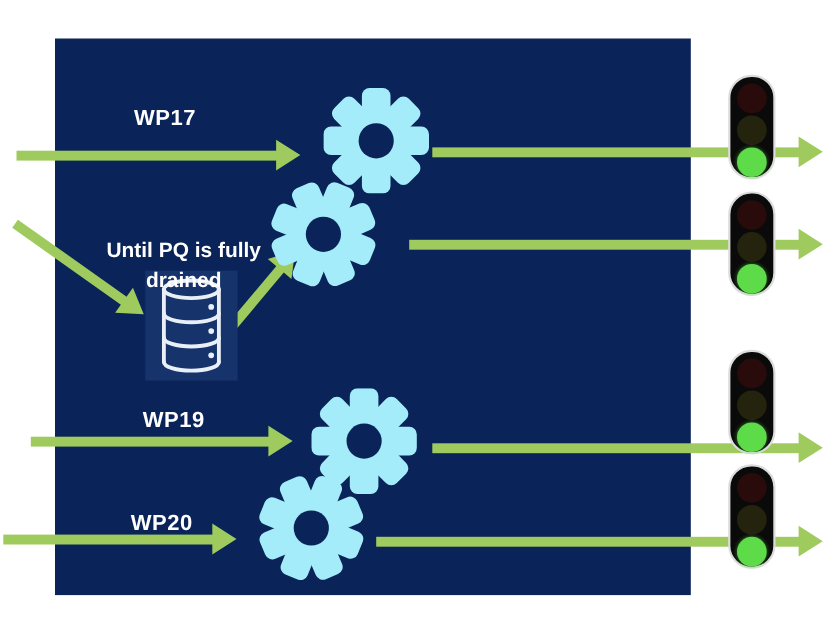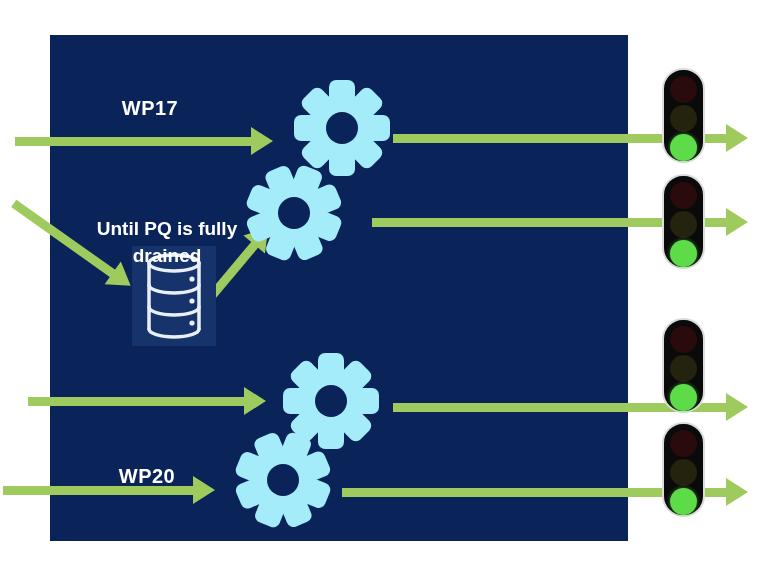--- a/index.html
+++ b/index.html
@@ -175,16 +175,17 @@
     <div class="lamp yellow"></div>
     <div class="lamp green on"></div>
   </div>
   <div class="traffic-light" style="top:422px;">
     <div class="lamp red"></div>
     <div class="lamp yellow"></div>
     <div class="lamp green on"></div>
   </div>
 
   <div class="flow-label" style="left:108px;top:97px;">WP17</div>
+  <div class="flow-label" style="left:116px;top:371px;">WP19</div>
   <div class="flow-label" style="left:105px;top:465px;">WP20</div>
   <div class="note">Until PQ is fully drained</div>
 
 </div>
 
 </body></html>

